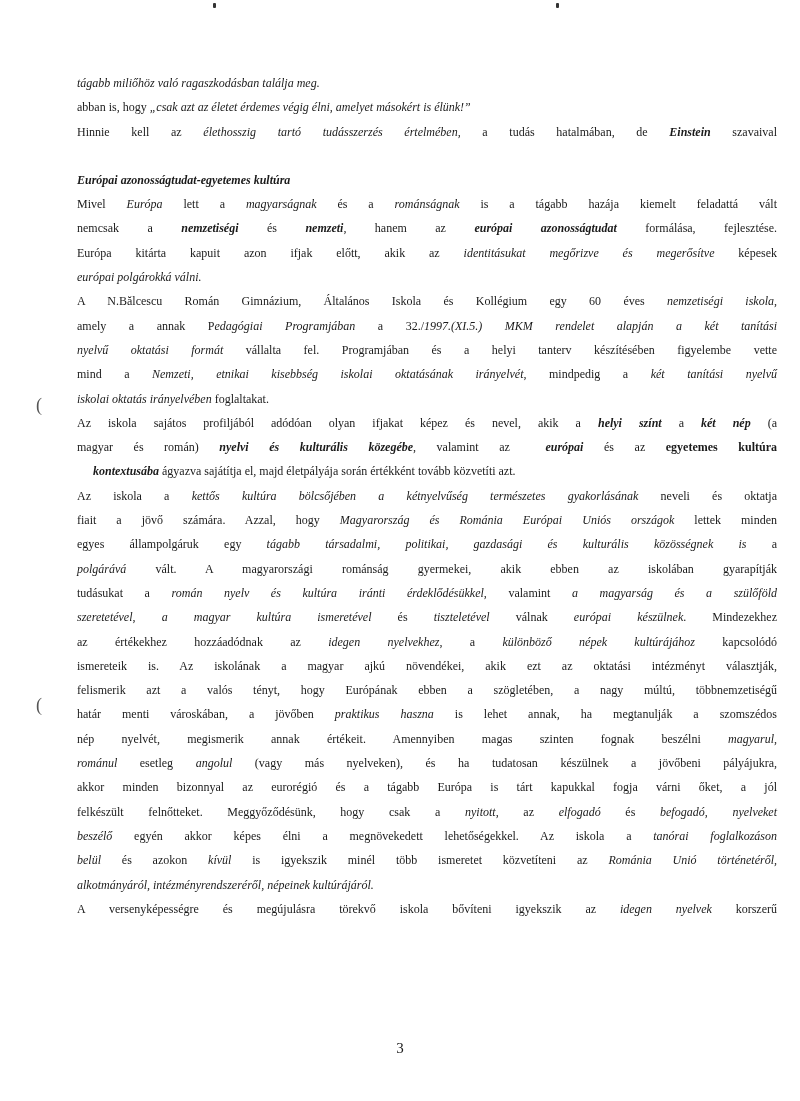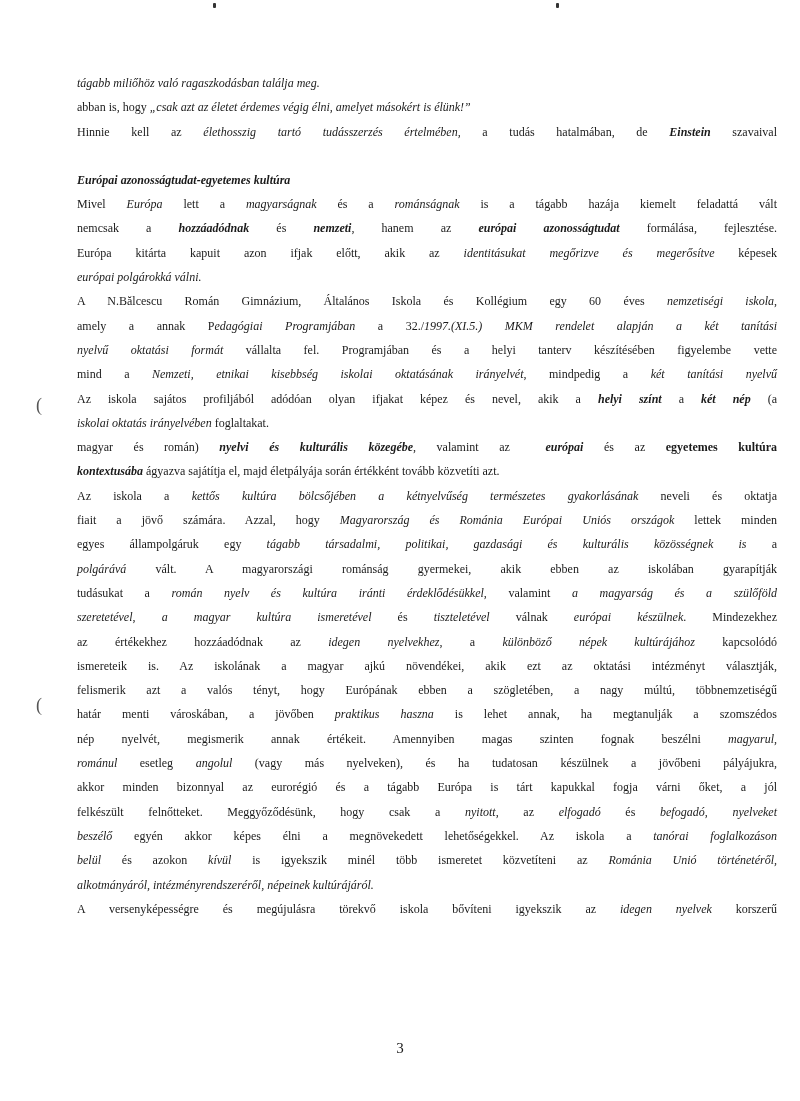--- a/index.html
+++ b/index.html
@@ -24,31 +24,31 @@
 <div class="margin-mark" style="top:395px;">(</div>
 <div class="margin-mark" style="top:695px;">(</div>
 
 <div class="page" id="doc-body">
     <div class="line last"><i>tágabb miliőhöz való ragaszkodásban találja meg.</i></div>
     <div class="line last"><span>abban is, hogy </span><i>„csak azt az életet érdemes végig élni, amelyet másokért is élünk!”</i></div>
     <div class="line"><span>Hinnie kell az </span><i>élethosszig tartó tudásszerzés értelmében,</i><span> a tudás hatalmában, de </span><b style="font-style: italic;">Einstein</b><span> szavaival</span></div>
     <div class="gap"></div>
     <div class="line last"><b style="font-style: italic;">Európai azonosságtudat-egyetemes kultúra</b></div>
     <div class="line"><span>Mivel </span><i>Európa</i><span> lett a </span><i>magyarságnak</i><span> és a </span><i>románságnak</i><span> is a tágabb hazája kiemelt feladattá vált</span></div>
-    <div class="line"><span>nemcsak a </span><b style="font-style: italic;">hozzáadódnak</b><span> és </span><b style="font-style: italic;">nemzeti</b><span>, hanem az </span><b style="font-style: italic;">európai azonosságtudat</b><span> formálása, fejlesztése.</span></div>
+    <div class="line"><span>nemcsak a </span><b style="font-style: italic;">nemzetiségi</b><span> és </span><b style="font-style: italic;">nemzeti</b><span>, hanem az </span><b style="font-style: italic;">európai azonosságtudat</b><span> formálása, fejlesztése.</span></div>
     <div class="line"><span>Európa kitárta kapuit azon ifjak előtt, akik az </span><i>identitásukat megőrizve és megerősítve</i><span> képesek</span></div>
     <div class="line last"><i>európai polgárokká válni.</i></div>
     <div class="line"><span>A N.Bălcescu Román Gimnázium, Általános Iskola és Kollégium egy 60 éves </span><i>nemzetiségi iskola</i><span>,</span></div>
     <div class="line"><span>amely a annak P</span><i>edagógiai Programjában</i><span> a 32./</span><i>1997.(XI.5.) MKM rendelet alapján a két tanítási</i></div>
     <div class="line"><i>nyelvű oktatási formát</i><span> vállalta fel. Programjában és a helyi tanterv készítésében figyelembe vette</span></div>
     <div class="line"><span>mind a </span><i>Nemzeti, etnikai kisebbség iskolai oktatásának irányelvét</i><span>, mindpedig a </span><i>két tanítási nyelvű</i></div>
+    <div class="line last"><i>iskolai oktatás irányelvében</i><span> foglaltakat.</span></div>
     <div class="line"><span>Az iskola sajátos profiljából adódóan olyan ifjakat képez és nevel, akik a </span><b style="font-style: italic;">helyi színt</b><span> a </span><b style="font-style: italic;">két nép</b><span> (a</span></div>
-    <div class="line last"><i>iskolai oktatás irányelvében</i><span> foglaltakat.</span></div>
     <div class="line"><span>magyar és román) </span><b style="font-style: italic;">nyelvi és kulturális közegébe</b><span>, valamint az </span><b style="font-style: italic; margin-left: 15px;">európai</b><span> és az </span><b style="">egyetemes kultúra</b></div>
-    <div class="line last"><b style="font-style: italic;">kontextusába</b><span> ágyazva sajátítja el, majd életpályája során értékként tovább közvetíti azt.</span></div>
+    <div class="line last"><b style="font-style: italic; margin-left: 16px;">kontextusába</b><span> ágyazva sajátítja el, majd életpályája során értékként tovább közvetíti azt.</span></div>
     <div class="line"><span>Az iskola a </span><i>kettős kultúra bölcsőjében a kétnyelvűség természetes gyakorlásának</i><span> neveli és oktatja</span></div>
     <div class="line"><span>fiait a jövő számára. Azzal, hogy </span><i>Magyarország és Románia Európai Uniós országok</i><span> lettek minden</span></div>
     <div class="line"><span>egyes állampolgáruk egy </span><i>tágabb társadalmi, politikai, gazdasági és kulturális közösségnek is</i><span> a</span></div>
     <div class="line"><i>polgárává</i><span> vált. A magyarországi románság gyermekei, akik ebben az iskolában gyarapítják</span></div>
     <div class="line"><span>tudásukat a </span><i>román nyelv és kultúra iránti érdeklődésükkel</i><span>, valamint </span><i>a magyarság és a szülőföld</i></div>
     <div class="line"><i>szeretetével</i><span>, </span><i>a magyar kultúra ismeretével</i><span> és </span><i>tiszteletével</i><span> válnak </span><i>európai készülnek</i><span>. Mindezekhez</span></div>
     <div class="line"><span>az értékekhez hozzáadódnak az </span><i>idegen nyelvekhez</i><span>, a </span><i>különböző népek kultúrájához</i><span> kapcsolódó</span></div>
     <div class="line"><span>ismereteik is. Az iskolának a magyar ajkú növendékei, akik ezt az oktatási intézményt választják,</span></div>
     <div class="line"><span>felismerik azt a valós tényt, hogy Európának ebben a szögletében, a nagy múltú, többnemzetiségű</span></div>
     <div class="line"><span>határ menti városkában, a jövőben </span><i>praktikus haszna</i><span> is lehet annak, ha megtanulják a szomszédos</span></div>

